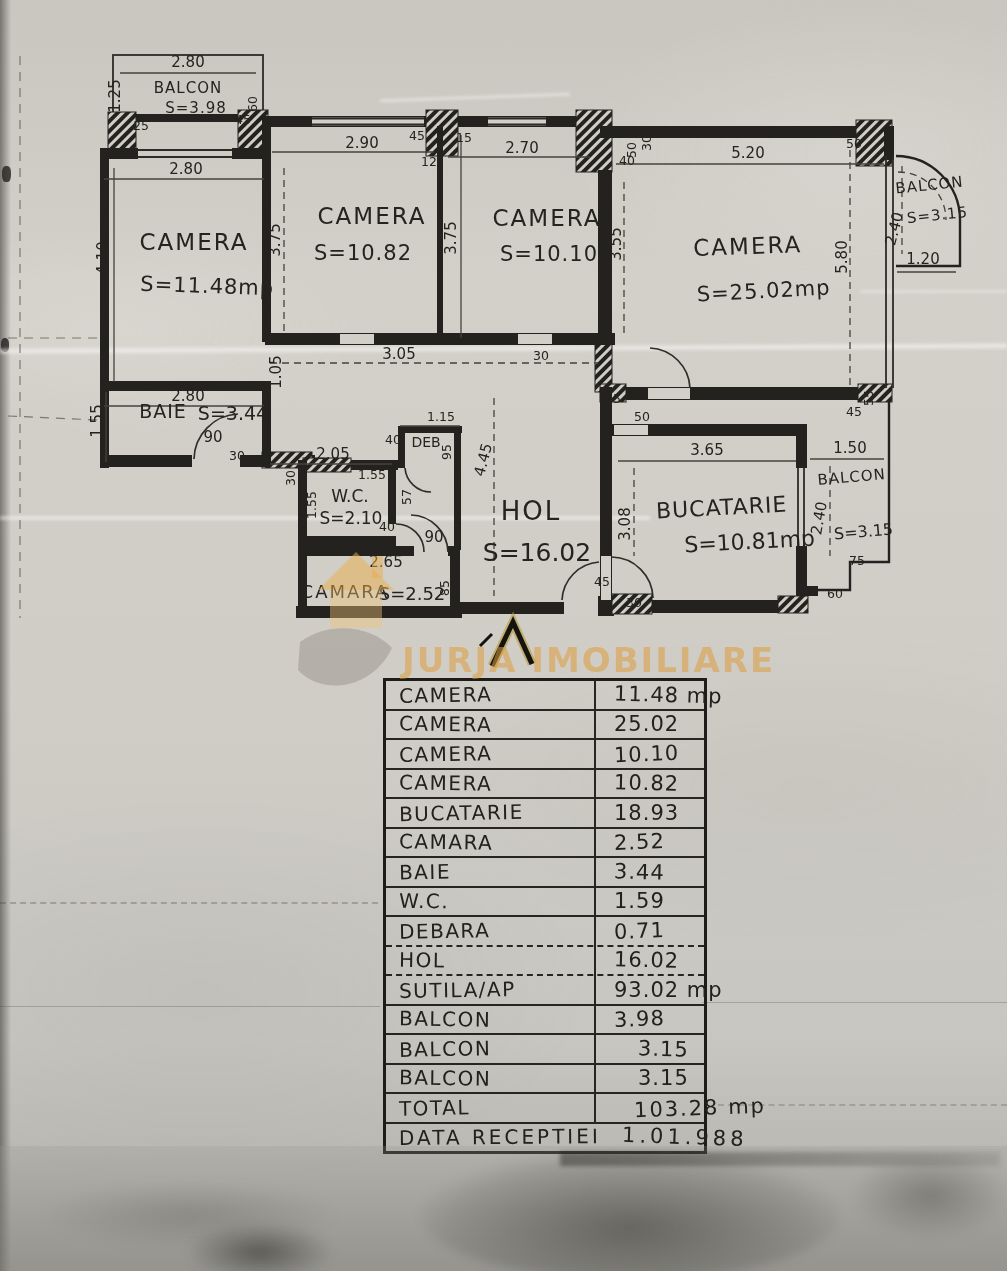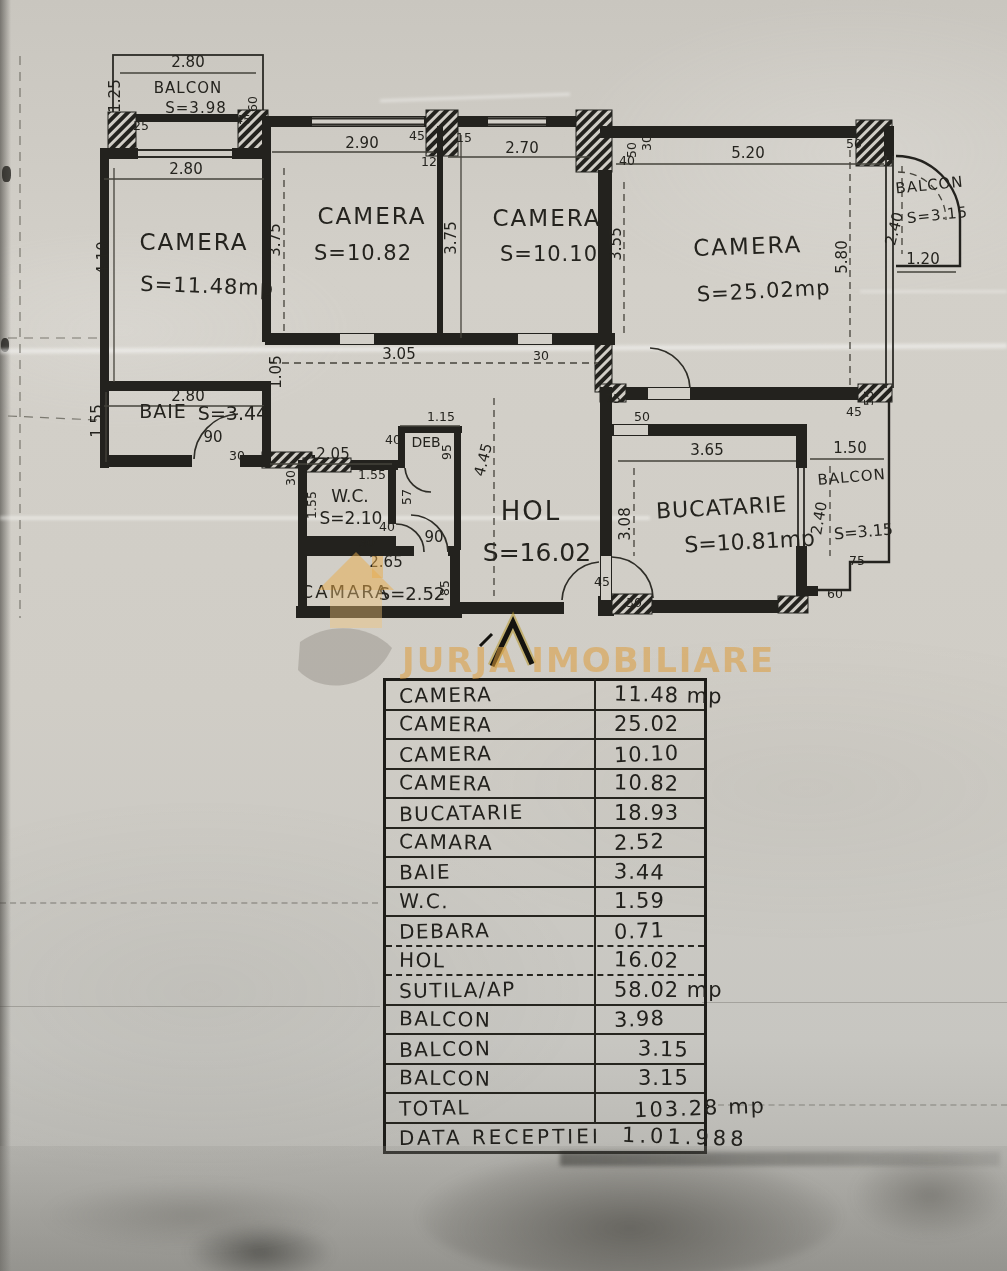--- a/index.html
+++ b/index.html
@@ -323,21 +323,21 @@
     <div class="trow">
         <span class="tl">DEBARA</span>
         <span class="tv">0.71</span>
       </div>
     <div class="trow">
         <span class="tl">HOL</span>
         <span class="tv">16.02</span>
       </div>
     <div class="trow">
         <span class="tl">SUTILA/AP</span>
-        <span class="tv">58.02 mp</span>
+        <span class="tv">93.02 mp</span>
       </div>
     <div class="trow">
         <span class="tl">BALCON</span>
         <span class="tv">3.98</span>
       </div>
     <div class="trow">
         <span class="tl">BALCON</span>
         <span class="tv tv-right">3.15</span>
       </div>
     <div class="trow">

